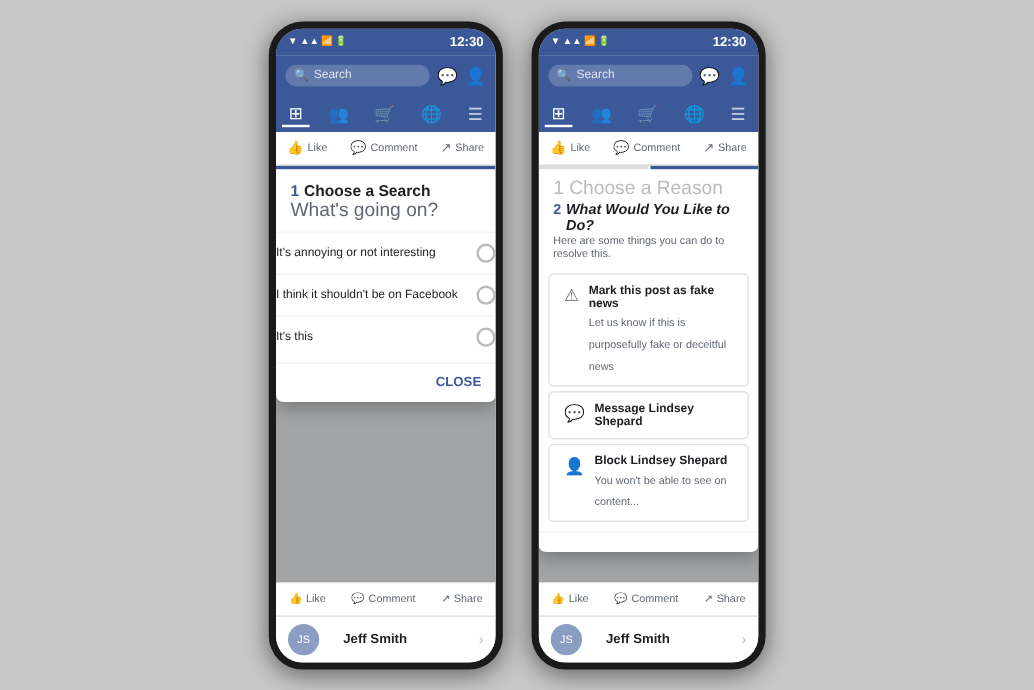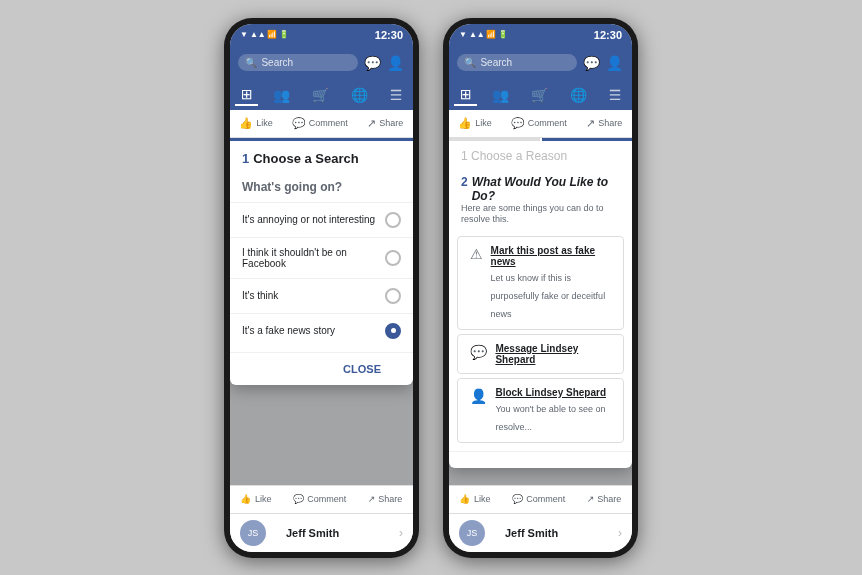--- a/index.html
+++ b/index.html
@@ -156,35 +156,34 @@
       color: #1c1e21;
       display: flex;
       align-items: baseline;
       gap: 4px;
     }
     .step-number .num {
       font-size: 13px;
       color: #3b5998;
     }
     .step-subtitle {
-      font-size: 12px;
+      font-size: 16px;
       color: #606770;
-      margin-top: 14px;
-      font-weight: bold;
+      margin-top: 1px;
     }
 
     
     .options-list {
       padding: 4px 0;
     }
     .option-row {
       display: flex;
       justify-content: space-between;
       align-items: center;
-      padding: 9px 12px;
+      padding: 9px 0;
       border-top: 1px solid #f0f0f0;
       font-size: 10px;
       color: #1c1e21;
     }
     .radio-circle {
       width: 16px;
       height: 16px;
       border-radius: 50%;
       border: 2px solid #bbb;
       flex-shrink: 0;
@@ -201,21 +200,21 @@
       width: 5px;
       height: 5px;
       border-radius: 50%;
       background: white;
     }
 
     
     .modal-footer {
       display: flex;
       justify-content: flex-end;
-      padding: 8px 28px;
+      padding: 8px 8px;
       border-top: 1px solid #f0f0f0;
       gap: 12px;
     }
     .footer-btn {
       font-size: 11px;
       font-weight: 700;
       color: #3b5998;
       cursor: pointer;
       padding: 2px 4px;
     }
@@ -262,23 +261,23 @@
       margin-left: auto;
       color: #bbb;
       font-size: 12px;
     }
 
     
     .step2-header {
       padding: 8px 12px 2px;
     }
     .step1-done {
-      font-size: 12px;
+      font-size: 16px;
       color: #bbb;
-      margin-bottom: 12px;
+      margin-bottom: 0;
     }
     .step2-title {
       font-size: 12px;
       font-weight: 700;
       color: #1c1e21;
       font-style: italic;
     }
     .step2-subtitle {
       font-size: 9px;
       color: #606770;
@@ -301,21 +300,20 @@
       font-size: 14px;
       color: #606770;
       flex-shrink: 0;
       margin-top: 1px;
     }
     .action-option-text strong {
       font-size: 10px;
       color: #1c1e21;
       display: block;
       font-weight: 700;
-      text-decoration: underline;
     }
     .action-option-text span {
       font-size: 9px;
       color: #606770;
       line-height: 1.3;
     }
 
     .modal-footer-two {
       display: flex;
       justify-content: flex-end;
@@ -388,26 +386,22 @@
           <div class="options-list">
             <div class="option-row">
               <span style="font-size:10px;">It's annoying or not interesting</span>
               <div class="radio-circle"></div>
             </div>
             <div class="option-row">
               <span style="font-size:10px;">I think it shouldn't be on Facebook</span>
               <div class="radio-circle"></div>
             </div>
             <div class="option-row">
-              <span style="font-size:10px;">It's think</span>
+              <span style="font-size:10px;">It's this</span>
               <div class="radio-circle"></div>
-            </div>
-            <div class="option-row">
-              <span style="font-size:10px;">It's a fake news story</span>
-              <div class="radio-circle selected"></div>
             </div>
           </div>
 
           <div class="modal-footer">
             <span class="footer-btn">CLOSE</span>
           </div>
         </div>
       </div>
     </div>
 
@@ -513,21 +507,21 @@
               <span class="action-option-icon">💬</span>
               <div class="action-option-text">
                 <strong>Message Lindsey Shepard</strong>
               </div>
             </div>
 
             <div class="action-option">
               <span class="action-option-icon">👤</span>
               <div class="action-option-text">
                 <strong>Block Lindsey Shepard</strong>
-                <span>You won't be able to see on resolve...</span>
+                <span>You won't be able to see on content...</span>
               </div>
             </div>
           </div>
 
           <div class="modal-footer-two">
             
             
           </div>
         </div>
       </div>

